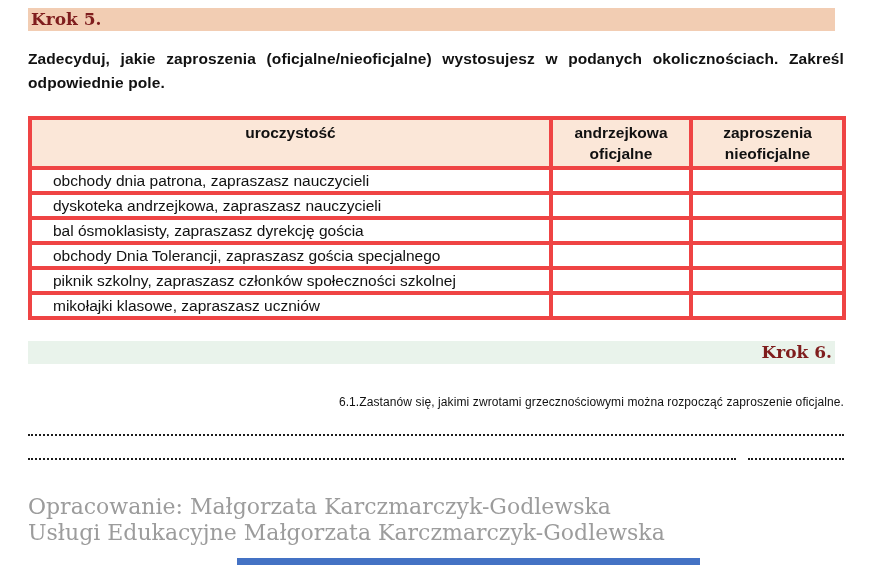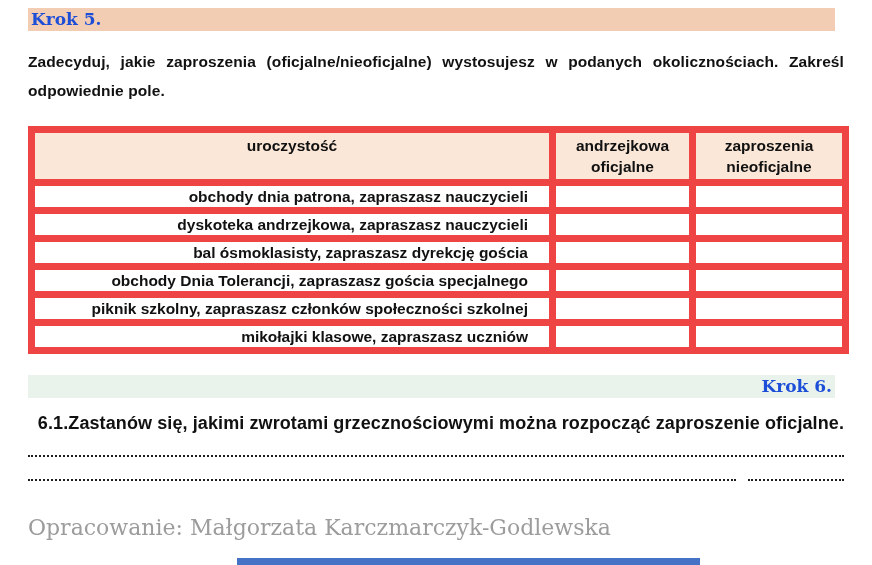--- a/index.html
+++ b/index.html
@@ -22,65 +22,65 @@
     height: 23px;
     padding: 1px 3px 0 3px;
   }
   .step-bar.krok5 { background: var(--step5-bar-bg, #f2cdb3); }
   .step-bar.krok6 { background: var(--step6-bar-bg, #e9f3eb); }
   .step-heading {
     font-family: "DejaVu Serif", serif;
     font-weight: 700;
     font-size: 17px;
     line-height: 21px;
-    color: #1d4ed8;
+    color: #7f1d1d;
   }
   .instruction {
     width: 816px;
     font-weight: 700;
     font-size: 15.5px;
-    line-height: 29px;
+    line-height: 24px;
     text-align: justify;
     letter-spacing: 0.1px;
   }
   table.invitations {
     margin-top: 21px;
     width: 814px;
     border-collapse: collapse;
     table-layout: fixed;
   }
   .invitations th, .invitations td {
-    border: 7px solid #ef4444;
+    border: 4px solid #ef4444;
   }
   .invitations th {
     background: var(--table-header-bg, #fbe7d8);
     font-size: 15.5px;
     font-weight: 700;
     text-align: center;
     vertical-align: top;
     line-height: 21px;
     height: 47px;
     padding: 2px 6px;
   }
   .invitations td.event-cell {
-    text-align: right;
+    text-align: left;
     font-size: 15.5px;
-    font-weight: 700;
+    font-weight: 400;
     height: 23px;
     padding: 0 21px;
     line-height: 21px;
     white-space: nowrap;
     overflow: hidden;
   }
   .invitations td.choice-cell { background: #fff; }
   .krok6-wrap { margin-top: 21px; text-align: right; }
   .question {
-    margin-top: 15px;
-    font-weight: 700;
-    font-size: 18px;
+    margin-top: 28px;
+    font-weight: 400;
+    font-size: 12px;
     line-height: 20px;
     letter-spacing: 0.1px;
   }
   .answer-line {
     margin-top: 22px;
     width: 816px;
     height: 2px;
   }
   .dotted-seg {
     display: inline-block;
@@ -176,17 +176,18 @@
     <div class="answer-line">
       <span class="dotted-seg seg-full"></span>
     </div>
     <div class="answer-line">
       <span class="dotted-seg seg-long"></span><span class="seg-gap" style="display:inline-block"></span><span class="dotted-seg seg-short"></span>
     </div>
   </div>
 
   <div class="footer-credits">
     <div>Opracowanie: Małgorzata Karczmarczyk-Godlewska</div>
+    <div>Usługi Edukacyjne Małgorzata Karczmarczyk-Godlewska</div>
   </div>
 
 </div>
 
 <div class="bottom-accent-bar"></div>
 
 </body></html>

